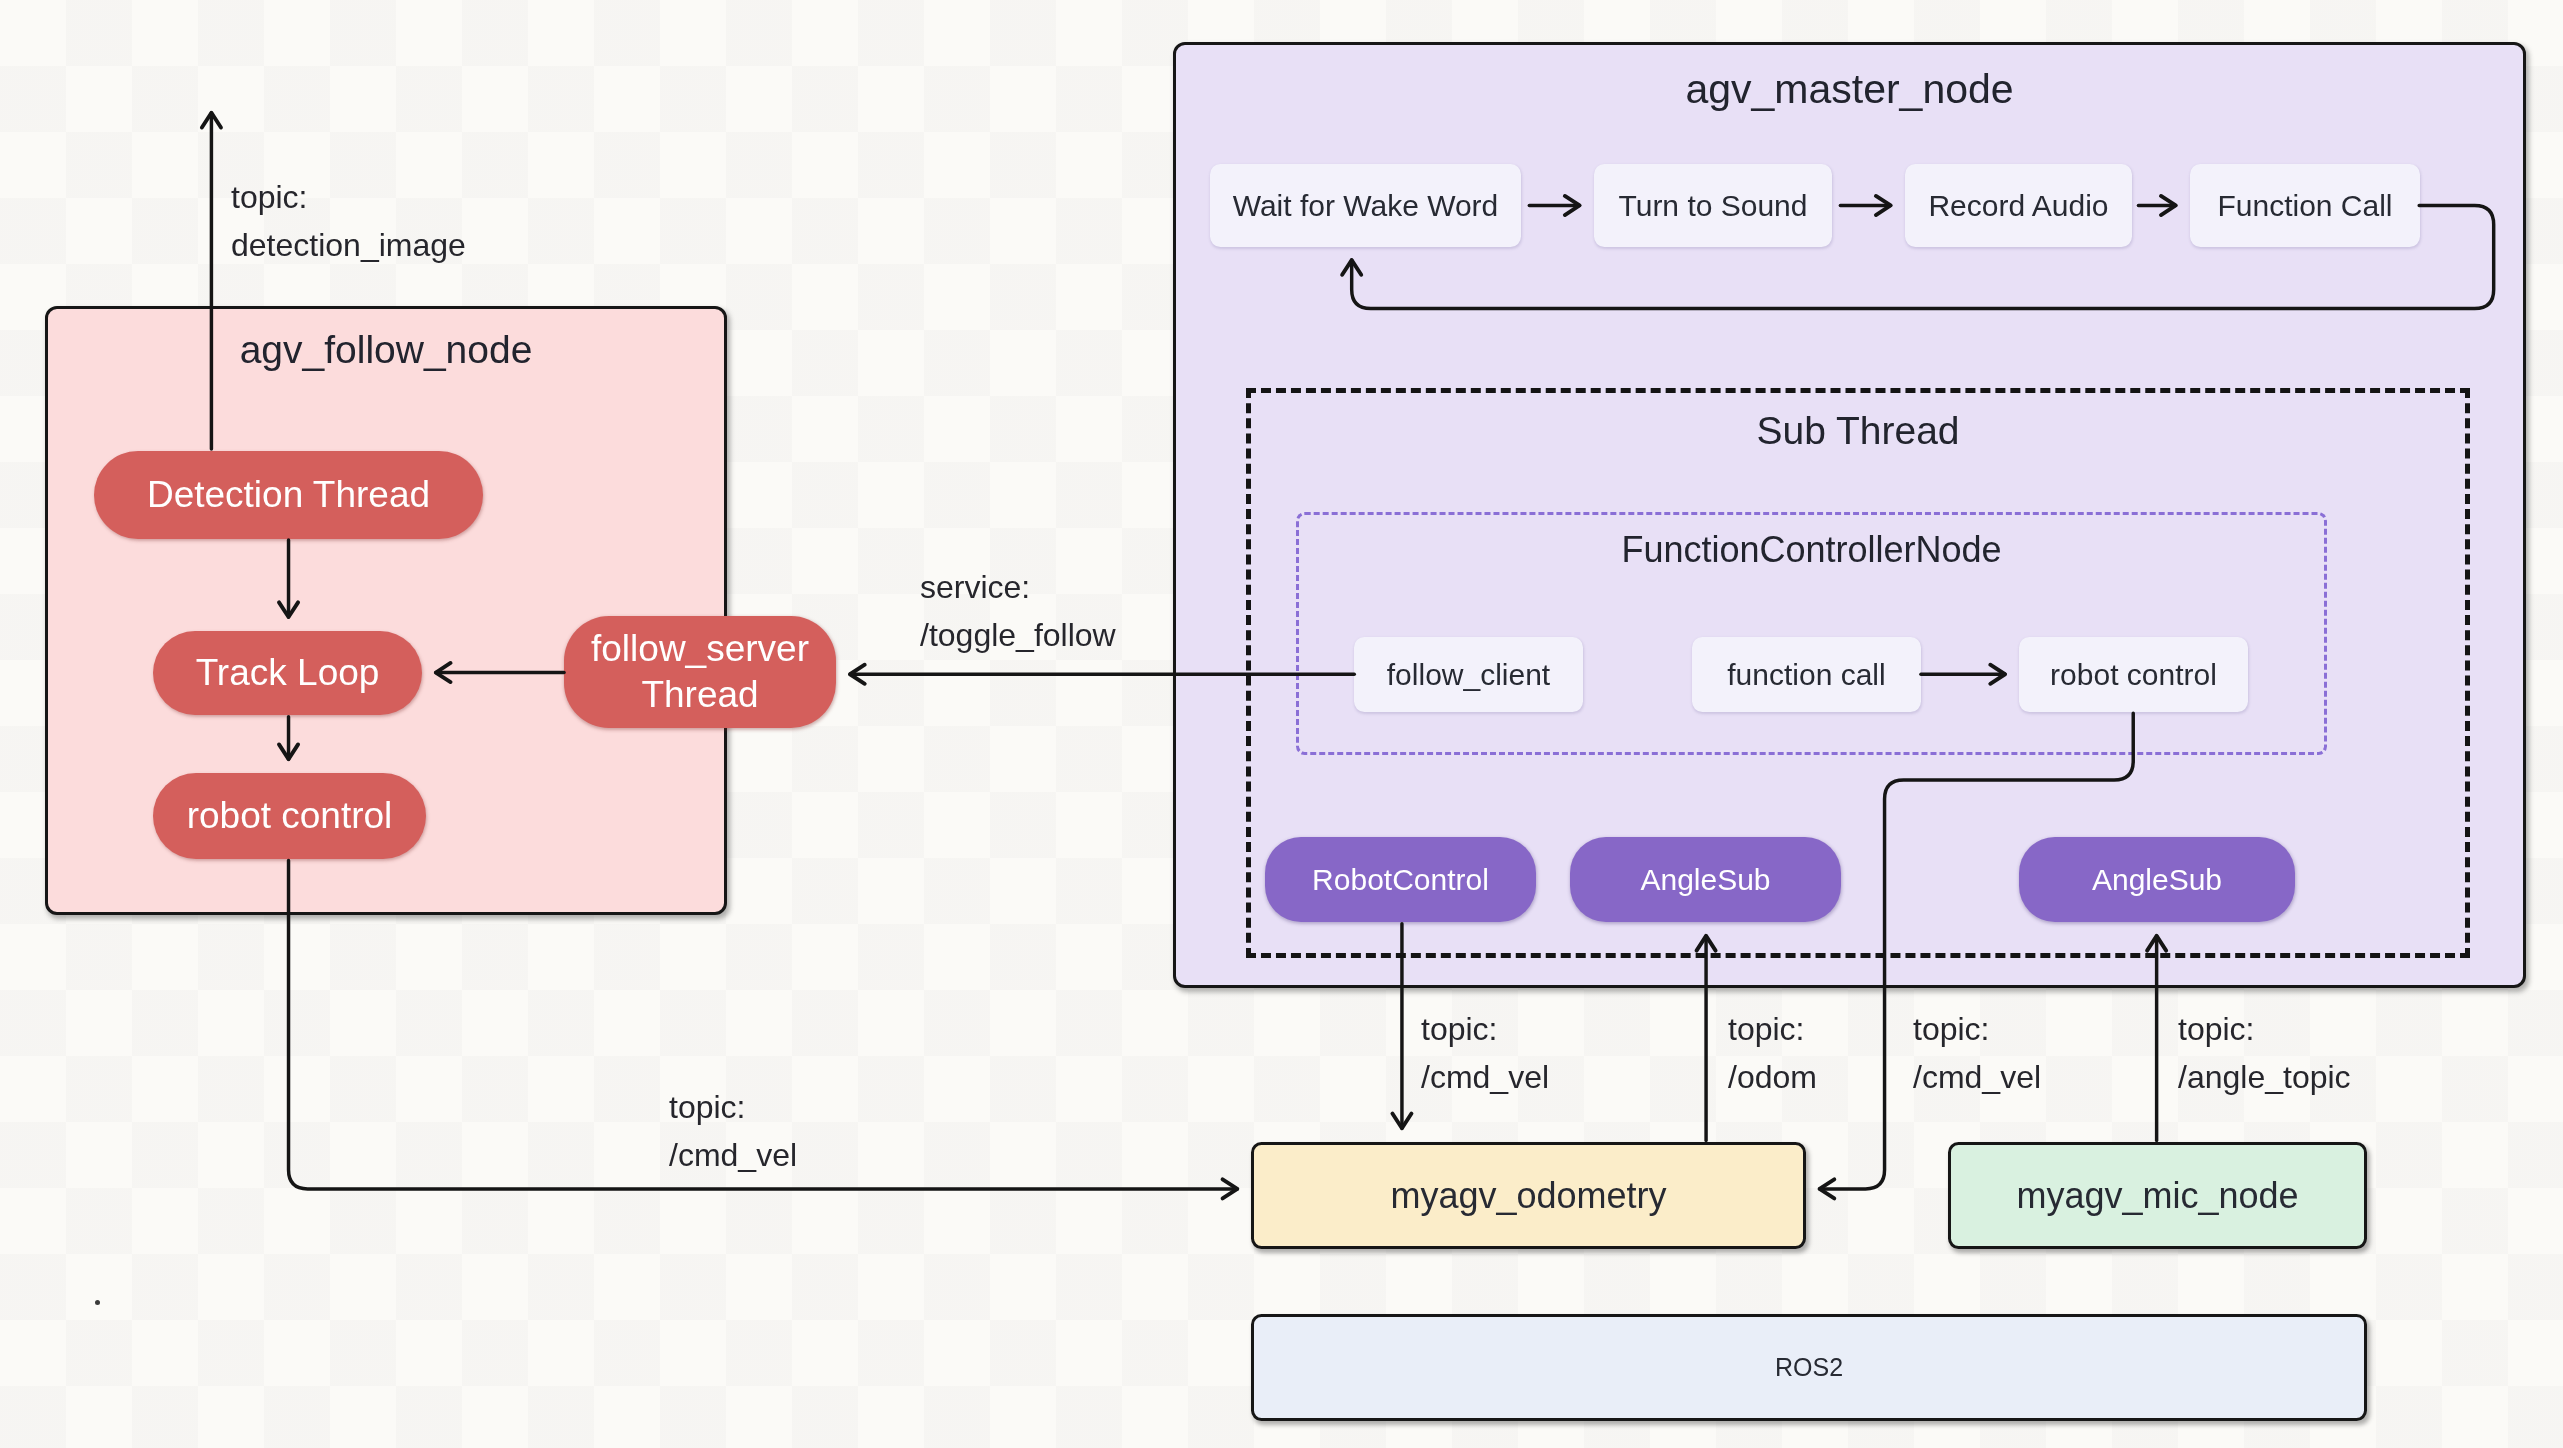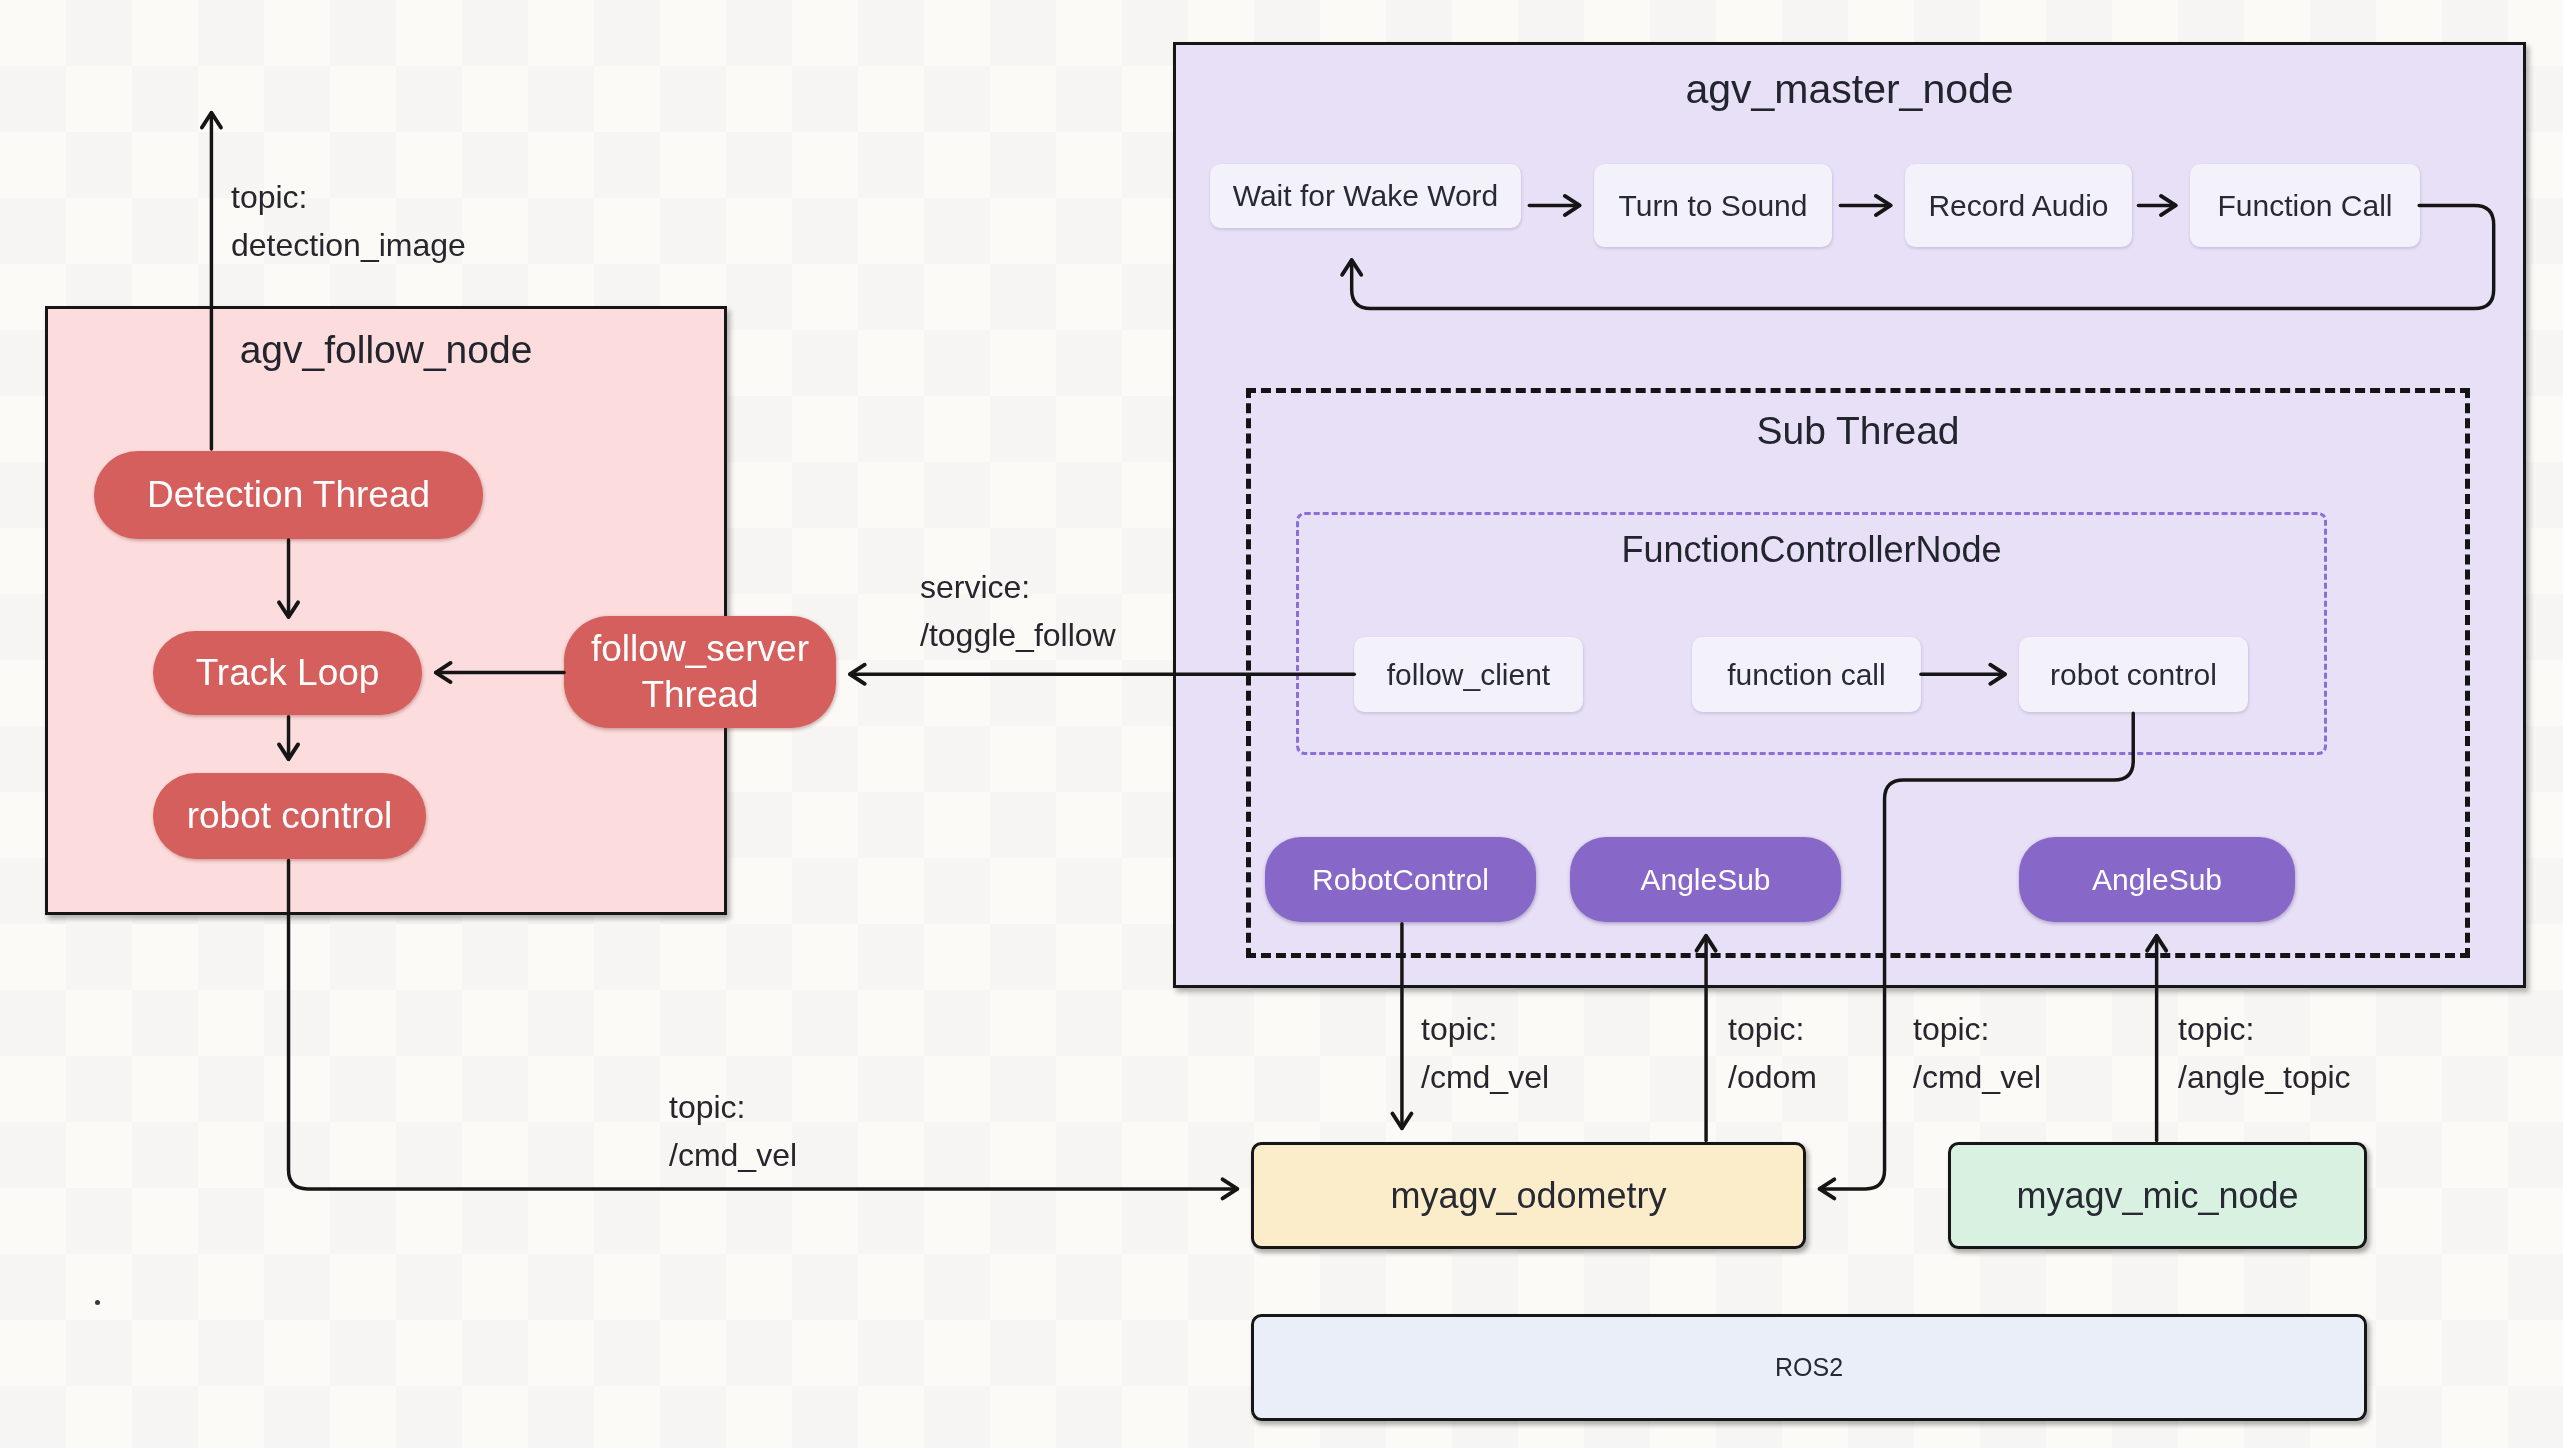--- a/index.html
+++ b/index.html
@@ -12,21 +12,21 @@
     width:2563px;height:1449px;
     background:
       repeating-conic-gradient(rgba(120,120,130,0.035) 0% 25%, transparent 0% 50%) 0 0 / 132px 132px,
       #fbfaf7;
     overflow:hidden;
   }
   .abs{position:absolute;box-sizing:border-box;}
   
   .bignode{
     border:3.5px solid #161616;
-    border-radius:0;
+    border-radius:12px;
     box-shadow:2.6px 3.5px 5.2px rgba(40,40,40,0.35);
   }
   .follow-box{background:#fcdcdc;}
   .master-box{background:#e8e0f6;}
   .node-title{
     position:absolute;left:0;right:0;
     text-align:center;
     color:#22242e;
     font-weight:400;
   }
@@ -113,21 +113,21 @@
   </div>
 
   <div class="abs rpill" style="left:564px;top:616px;width:272px;height:112px;padding:0 29.5px;">
     <span>follow_server Thread</span>
   </div>
 
   <div class="abs bignode master-box" style="left:1173px;top:42px;width:1353px;height:946px;">
     <div class="node-title" style="top:21px;font-size:41px;">agv_master_node</div>
   </div>
 
-  <div class="abs flowbox" style="left:1210px;top:164px;width:311px;height:64px;">
+  <div class="abs flowbox" style="left:1210px;top:164px;width:311px;height:83px;">
     <span>Wait for Wake Word</span>
   </div>
   <div class="abs flowbox" style="left:1594px;top:164px;width:238px;height:83px;">
     <span>Turn to Sound</span>
   </div>
   <div class="abs flowbox" style="left:1905px;top:164px;width:227px;height:83px;">
     <span>Record Audio</span>
   </div>
   <div class="abs flowbox" style="left:2190px;top:164px;width:230px;height:83px;">
     <span>Function Call</span>

